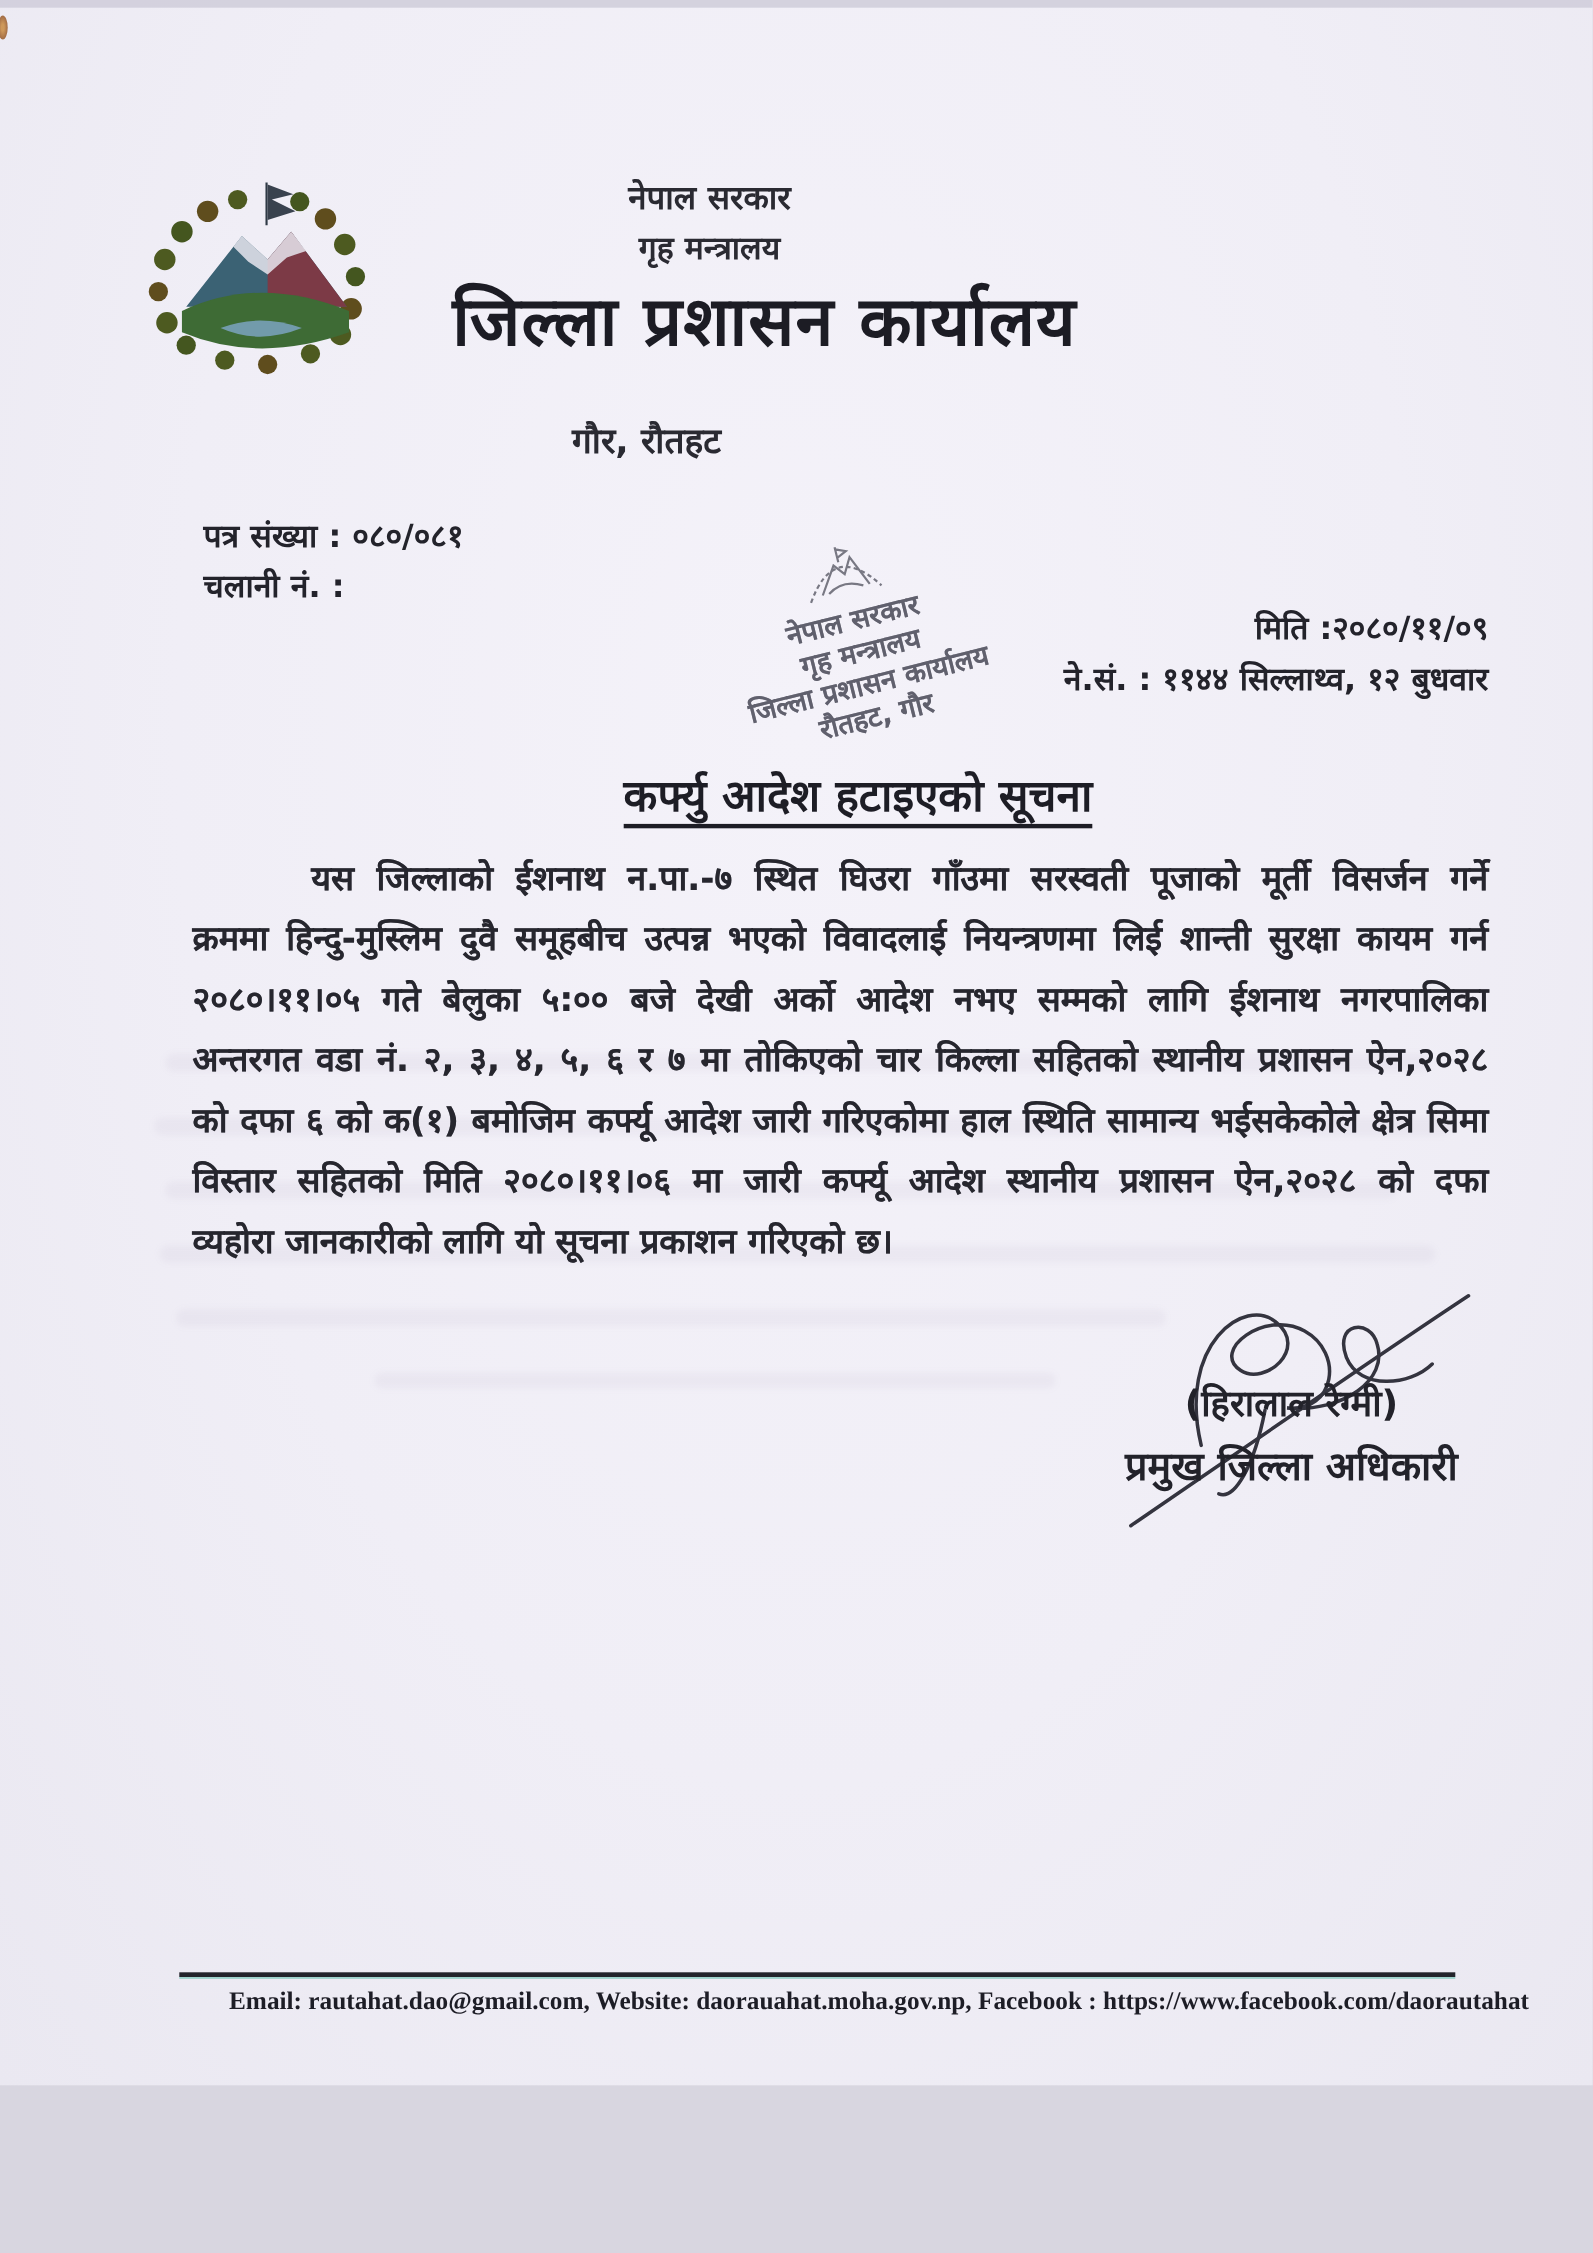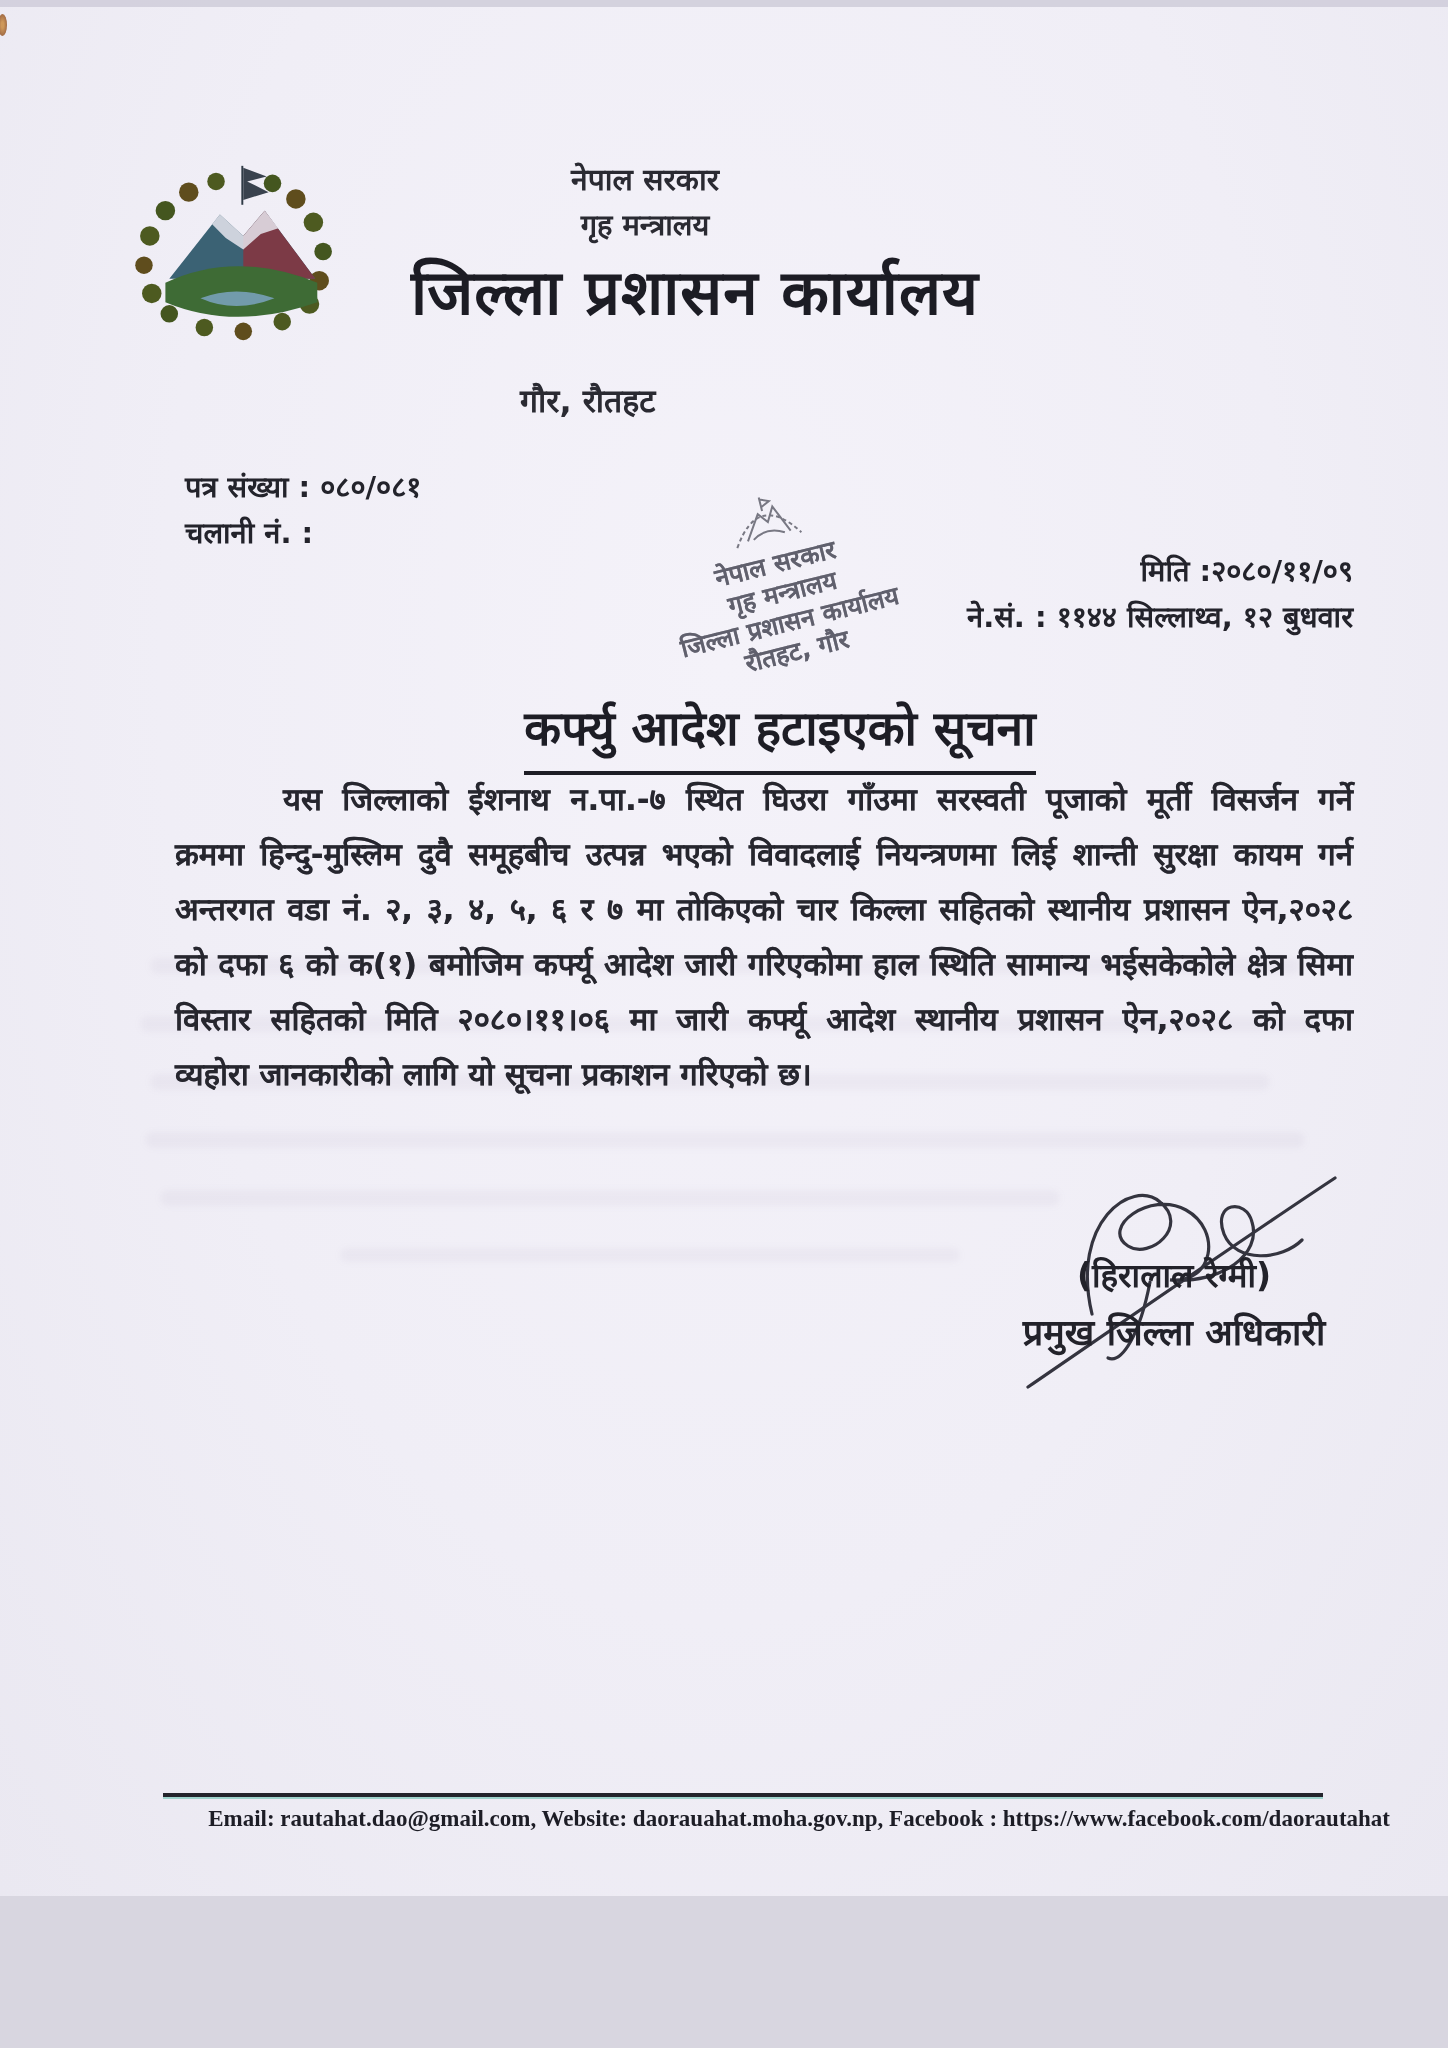--- a/index.html
+++ b/index.html
@@ -41,22 +41,22 @@
   .stamp-emblem{display:block;margin:0 auto;opacity:.8;}
   .stamp-line{text-align:center;font-weight:600;line-height:30px;opacity:.9;
     text-shadow:0 0 .6px rgba(80,80,95,.6);}
   .stamp-line.l1{font-size:25px;}
   .stamp-line.l2{font-size:25px;}
   .stamp-line.l3{font-size:25px;}
   .stamp-line.l4{font-size:25px;}
 
   
   .subject{position:absolute;left:0;top:694px;width:1560px;text-align:center;}
-  .subject span{display:inline-block;font-size:48px;font-weight:800;color:#1d1d25;
-    border-bottom:4px solid #1d1d25;padding-bottom:12px;}
+  .subject span{display:inline-block;font-size:40px;font-weight:800;color:#1d1d25;
+    border-bottom:4px solid #1d1d25;padding-bottom:0;}
 
   
   .body-block{position:absolute;left:175px;top:772px;width:1178px;
     font-size:31px;font-weight:600;color:#26262e;line-height:55px;
     text-shadow:0 0 .4px rgba(40,40,50,.55);}
   .body-line{text-align:justify;text-align-last:justify;}
   .body-line.first{padding-left:108px;}
   .body-line.last{text-align-last:left;}
 
   
@@ -146,20 +146,21 @@
     <div class="stamp-line l4">रौतहट, गौर</div>
   </div>
 
   <div class="subject">
     <span>कर्फ्यु आदेश हटाइएको सूचना</span>
   </div>
 
   <div class="body-block">
     <div class="body-line first">यस जिल्लाको ईशनाथ न.पा.-७ स्थित घिउरा गाँउमा सरस्वती पूजाको मूर्ती विसर्जन गर्ने</div>
     <div class="body-line">क्रममा हिन्दु-मुस्लिम दुवै समूहबीच उत्पन्न भएको विवादलाई नियन्त्रणमा लिई शान्ती सुरक्षा कायम गर्न</div>
+    <div class="body-line">२०८०।११।०५ गते बेलुका ५:०० बजे देखी अर्को आदेश नभए सम्मको लागि ईशनाथ नगरपालिका</div>
     <div class="body-line">अन्तरगत वडा नं. २, ३, ४, ५, ६ र ७ मा तोकिएको चार किल्ला सहितको स्थानीय प्रशासन ऐन,२०२८</div>
     <div class="body-line">को दफा ६ को क(१) बमोजिम कर्फ्यू आदेश जारी गरिएकोमा हाल स्थिति सामान्य भईसकेकोले क्षेत्र सिमा</div>
     <div class="body-line">विस्तार सहितको मिति २०८०।११।०६ मा जारी कर्फ्यू आदेश स्थानीय प्रशासन ऐन,२०२८ को दफा</div>
     <div class="body-line last">व्यहोरा जानकारीको लागि यो सूचना प्रकाशन गरिएको छ।</div>
   </div>
 
   <svg class="signature-svg" width="340" height="230" viewBox="0 0 340 230">
     <g fill="none" stroke="#34343f" stroke-width="3.2" stroke-linecap="round">
       <path d="M28 225 C 120 162, 250 72, 335 16"></path>
       <path d="M92 152 C 70 60, 132 16, 160 40 C 190 64, 150 98, 128 84 C 100 66, 150 28, 186 48 C 222 68, 214 122, 170 118 C 222 122, 262 92, 252 60 C 246 36, 212 40, 224 72 C 236 102, 282 98, 302 78"></path>

